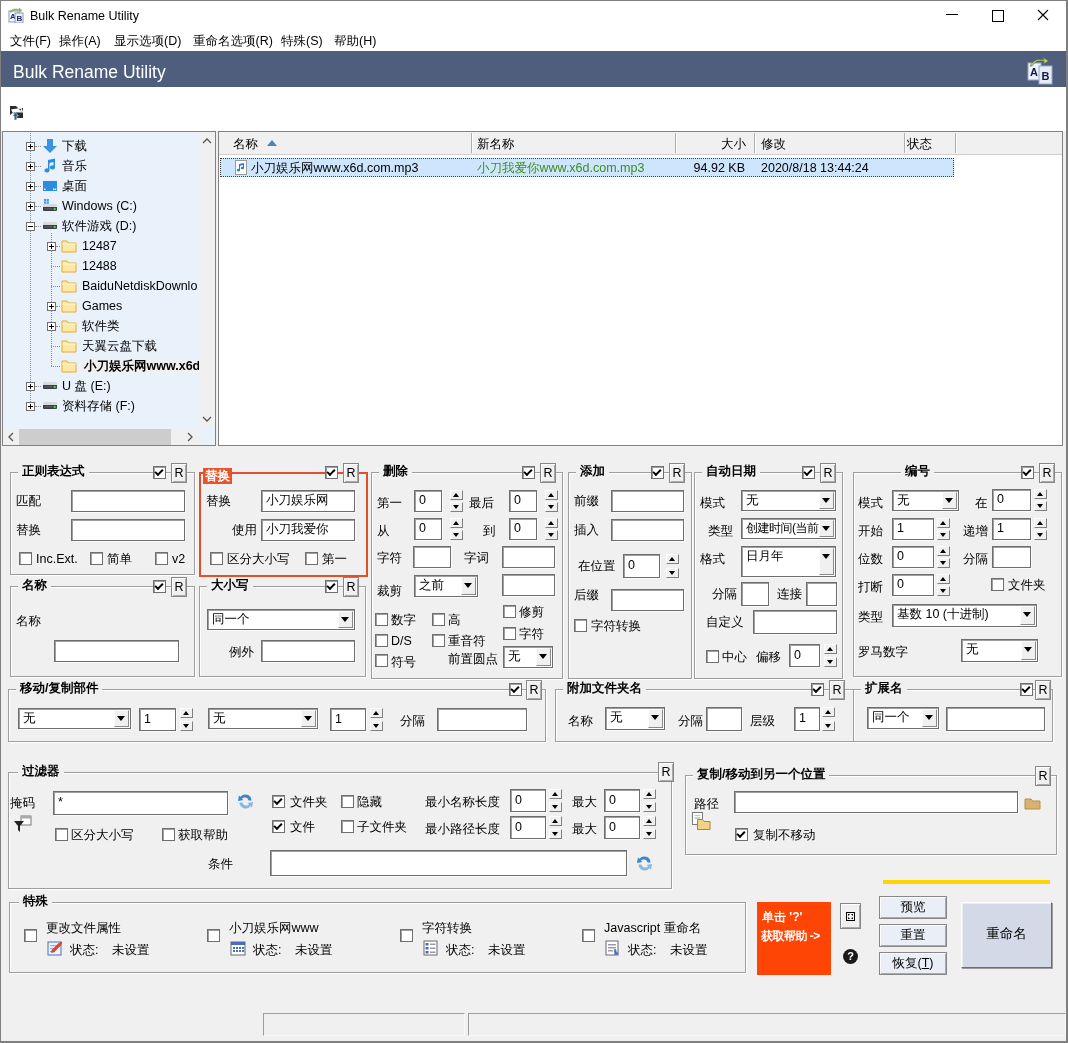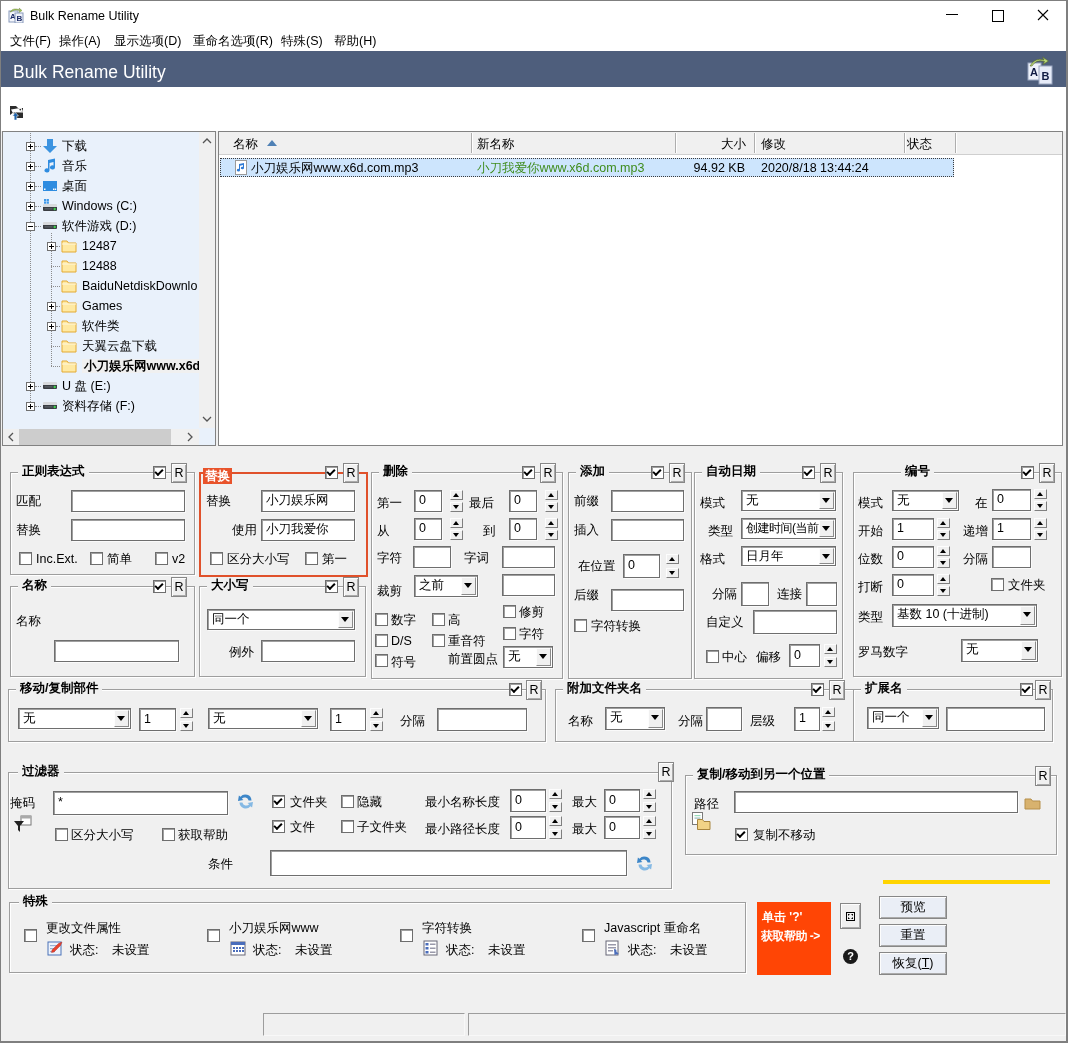--- a/index.html
+++ b/index.html
@@ -355,21 +355,21 @@
 <div class="L" style="left:591px;top:619px">字符转换</div>
 <div class="gb" style="left:694px;top:472px;width:147px;height:205px"></div>
 <div class="gt" style="left:702px;top:464px">自动日期</div>
 <div class="cb k" style="left:802px;top:466px"></div>
 <div class="btn" style="left:820px;top:463px;width:16px;height:20px;line-height:18px">R</div>
 <div class="L" style="left:700px;top:496px">模式</div>
 <div class="dd" style="left:741px;top:490px;width:95px;height:21px">无<i></i></div>
 <div class="L" style="left:708px;top:524px">类型</div>
 <div class="dd" style="left:741px;top:518px;width:95px;height:21px;font-size:12px;letter-spacing:-0.5px">创建时间(当前<i></i></div>
 <div class="L" style="left:700px;top:552px">格式</div>
-<div class="dd" style="left:741px;top:546px;width:95px;height:20px">日月年<i></i></div>
+<div class="dd" style="left:741px;top:546px;width:95px;height:31px">日月年<i></i></div>
 <div class="L" style="left:712px;top:587px">分隔</div>
 <div class="inp" style="left:741px;top:582px;width:28px;height:24px;line-height:21px"></div>
 <div class="L" style="left:777px;top:587px">连接</div>
 <div class="inp" style="left:806px;top:582px;width:31px;height:24px;line-height:21px"></div>
 <div class="L" style="left:706px;top:615px">自定义</div>
 <div class="inp" style="left:753px;top:610px;width:84px;height:24px;line-height:21px"></div>
 <div class="cb" style="left:706px;top:650px"></div>
 <div class="L" style="left:722px;top:650px">中心</div>
 <div class="L" style="left:756px;top:650px">偏移</div>
 <div class="inp" style="left:789px;top:644px;width:31px;height:23px;line-height:20px">0</div>
@@ -607,18 +607,19 @@
 <div class="A" style="left:761px;top:928px;color:#fff;font-weight:bold;font-size:12px;white-space:nowrap;letter-spacing:-0.5px">获取帮助 -&gt;</div>
 <div class="btn" style="left:840px;top:903px;width:21px;height:26px"></div>
 <svg class="A" style="left:845px;top:911px" width="11" height="11">
       <rect x="1.5" y="1.5" width="8" height="8" fill="none" stroke="#000" stroke-width="1"></rect>
       <path d="M3 3 l2 0 -2 2 Z M8 3 l0 2 -2-2 Z M3 8 l0-2 2 2 Z M8 8 l-2 0 2-2 Z" fill="#000"></path>
     </svg>
 <div class="A" style="left:843px;top:949px;width:15px;height:15px;border-radius:50%;background:#1a1a1a;color:#fff;font-weight:bold;font-size:11px;text-align:center;line-height:15px;font-family:'Liberation Sans',sans-serif">?</div>
 <div class="btn" style="left:879px;top:896px;width:68px;height:23px;line-height:21px;background:#eaeef6">预览</div>
 <div class="btn" style="left:879px;top:924px;width:68px;height:23px;line-height:21px;background:#eaeef6">重置</div>
 <div class="btn" style="left:879px;top:952px;width:68px;height:23px;line-height:21px;background:#eaeef6">恢复(<u>T</u>)</div>
+<div class="A" style="left:961px;top:902px;width:91px;height:66px;background:#d3d9e7;border:1px solid;border-color:#fdfdfd #6e6e6e #6e6e6e #fdfdfd;box-shadow:inset 1px 1px 0 #e9edf5,1px 1px 0 #9a9a9a;box-sizing:border-box;font-size:13.5px;text-align:center;line-height:62px">重命名</div>
 <div class="A" style="left:263px;top:1013px;width:202px;height:23px;background:#f0f0f0;border:1px solid;border-color:#9d9d9d #f8f8f8 #f8f8f8 #9d9d9d;box-sizing:border-box"></div>
 <div class="A" style="left:468px;top:1013px;width:598px;height:23px;background:#f0f0f0;border:1px solid;border-color:#9d9d9d #f8f8f8 #f8f8f8 #9d9d9d;box-sizing:border-box"></div>
 <div class="A" style="left:0;top:0;width:1068px;height:1px;background:#7f7f7f"></div>
 <div class="A" style="left:0;top:0;width:1px;height:1043px;background:#7f7f7f"></div>
 <div class="A" style="left:1066px;top:0;width:2px;height:1043px;background:#7f7f7f"></div>
 <div class="A" style="left:0;top:1041px;width:1068px;height:2px;background:#7f7f7f"></div>
 </div>
 </body></html>

